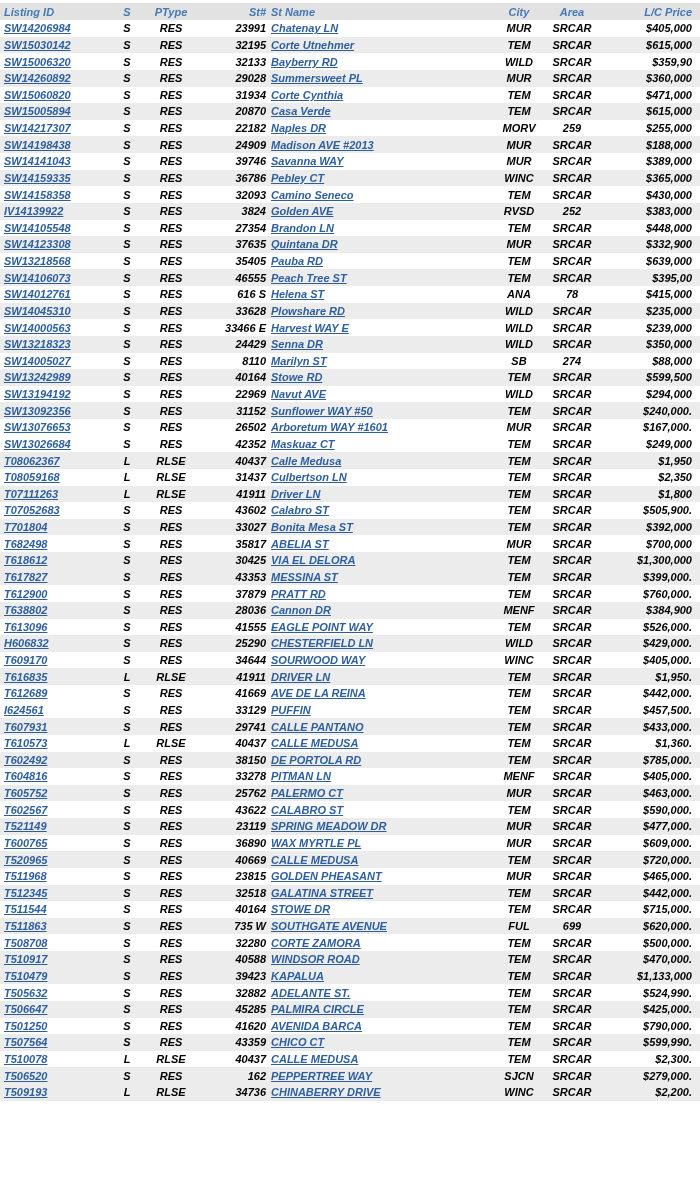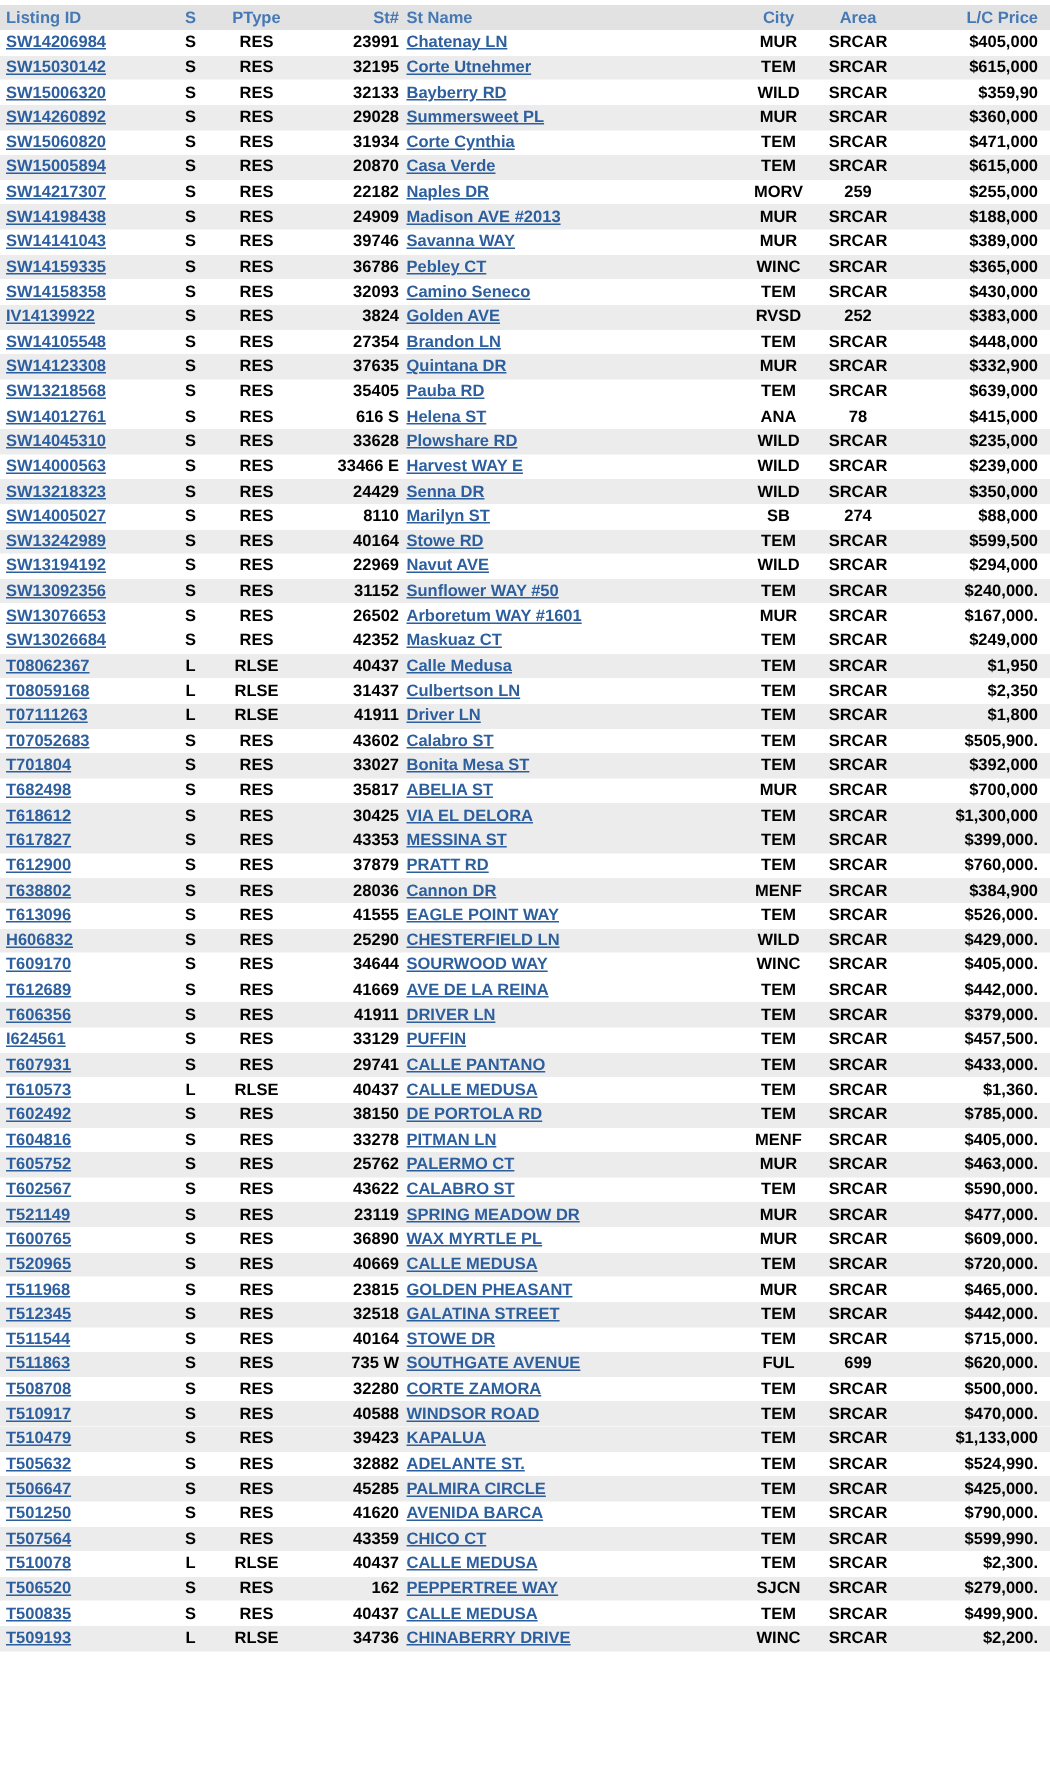--- a/index.html
+++ b/index.html
@@ -9,20 +9,21 @@
     width: 700px;
     height: 1187px;
     overflow: hidden;
     font-family: "Liberation Sans", "DejaVu Sans", sans-serif;
   }
   table {
     border-collapse: collapse;
     table-layout: fixed;
     width: 700px;
     margin-top: 3px;
+    font-style: italic;
   }
   th, td {
     padding: 0;
     font-size: 11px;
     font-weight: 700;
     white-space: nowrap;
     overflow: hidden;
     vertical-align: middle;
   }
   thead th {
@@ -221,20 +222,30 @@
       <tr>
         <td class="c0"><a href="#">SW13218568</a></td>
         <td class="c1">S</td>
         <td class="c2">RES</td>
         <td class="c3">35405</td>
         <td class="c4"><a href="#">Pauba RD</a></td>
         <td class="c5">TEM</td>
         <td class="c6">SRCAR</td>
         <td class="c7">$639,000</td>
       </tr>
+      <tr class="stripe">
+        <td class="c0"><a href="#">SW14106073</a></td>
+        <td class="c1">S</td>
+        <td class="c2">RES</td>
+        <td class="c3">46555</td>
+        <td class="c4"><a href="#">Peach Tree ST</a></td>
+        <td class="c5">TEM</td>
+        <td class="c6">SRCAR</td>
+        <td class="c7">$395,00</td>
+      </tr>
       <tr>
         <td class="c0"><a href="#">SW14012761</a></td>
         <td class="c1">S</td>
         <td class="c2">RES</td>
         <td class="c3">616 S</td>
         <td class="c4"><a href="#">Helena ST</a></td>
         <td class="c5">ANA</td>
         <td class="c6">78</td>
         <td class="c7">$415,000</td>
       </tr>
@@ -451,39 +462,39 @@
       <tr>
         <td class="c0"><a href="#">T609170</a></td>
         <td class="c1">S</td>
         <td class="c2">RES</td>
         <td class="c3">34644</td>
         <td class="c4"><a href="#">SOURWOOD WAY</a></td>
         <td class="c5">WINC</td>
         <td class="c6">SRCAR</td>
         <td class="c7">$405,000.</td>
       </tr>
+      <tr class="stripe">
+        <td class="c0"><a href="#">T616835</a></td>
+        <td class="c1">L</td>
+        <td class="c2">RLSE</td>
+        <td class="c3">41911</td>
+        <td class="c4"><a href="#">DRIVER LN</a></td>
+        <td class="c5">TEM</td>
+        <td class="c6">SRCAR</td>
+        <td class="c7">$1,950.</td>
+      </tr>
       <tr>
         <td class="c0"><a href="#">T612689</a></td>
         <td class="c1">S</td>
         <td class="c2">RES</td>
         <td class="c3">41669</td>
         <td class="c4"><a href="#">AVE DE LA REINA</a></td>
         <td class="c5">TEM</td>
         <td class="c6">SRCAR</td>
         <td class="c7">$442,000.</td>
-      </tr>
-      <tr class="stripe">
-        <td class="c0"><a href="#">T606356</a></td>
-        <td class="c1">S</td>
-        <td class="c2">RES</td>
-        <td class="c3">41911</td>
-        <td class="c4"><a href="#">DRIVER LN</a></td>
-        <td class="c5">TEM</td>
-        <td class="c6">SRCAR</td>
-        <td class="c7">$379,000.</td>
       </tr>
       <tr>
         <td class="c0"><a href="#">I624561</a></td>
         <td class="c1">S</td>
         <td class="c2">RES</td>
         <td class="c3">33129</td>
         <td class="c4"><a href="#">PUFFIN</a></td>
         <td class="c5">TEM</td>
         <td class="c6">SRCAR</td>
         <td class="c7">$457,500.</td>
@@ -700,30 +711,20 @@
       </tr>
       <tr class="stripe">
         <td class="c0"><a href="#">T506520</a></td>
         <td class="c1">S</td>
         <td class="c2">RES</td>
         <td class="c3">162</td>
         <td class="c4"><a href="#">PEPPERTREE WAY</a></td>
         <td class="c5">SJCN</td>
         <td class="c6">SRCAR</td>
         <td class="c7">$279,000.</td>
-      </tr>
-      <tr>
-        <td class="c0"><a href="#">T500835</a></td>
-        <td class="c1">S</td>
-        <td class="c2">RES</td>
-        <td class="c3">40437</td>
-        <td class="c4"><a href="#">CALLE MEDUSA</a></td>
-        <td class="c5">TEM</td>
-        <td class="c6">SRCAR</td>
-        <td class="c7">$499,900.</td>
       </tr>
       <tr class="stripe">
         <td class="c0"><a href="#">T509193</a></td>
         <td class="c1">L</td>
         <td class="c2">RLSE</td>
         <td class="c3">34736</td>
         <td class="c4"><a href="#">CHINABERRY DRIVE</a></td>
         <td class="c5">WINC</td>
         <td class="c6">SRCAR</td>
         <td class="c7">$2,200.</td>

